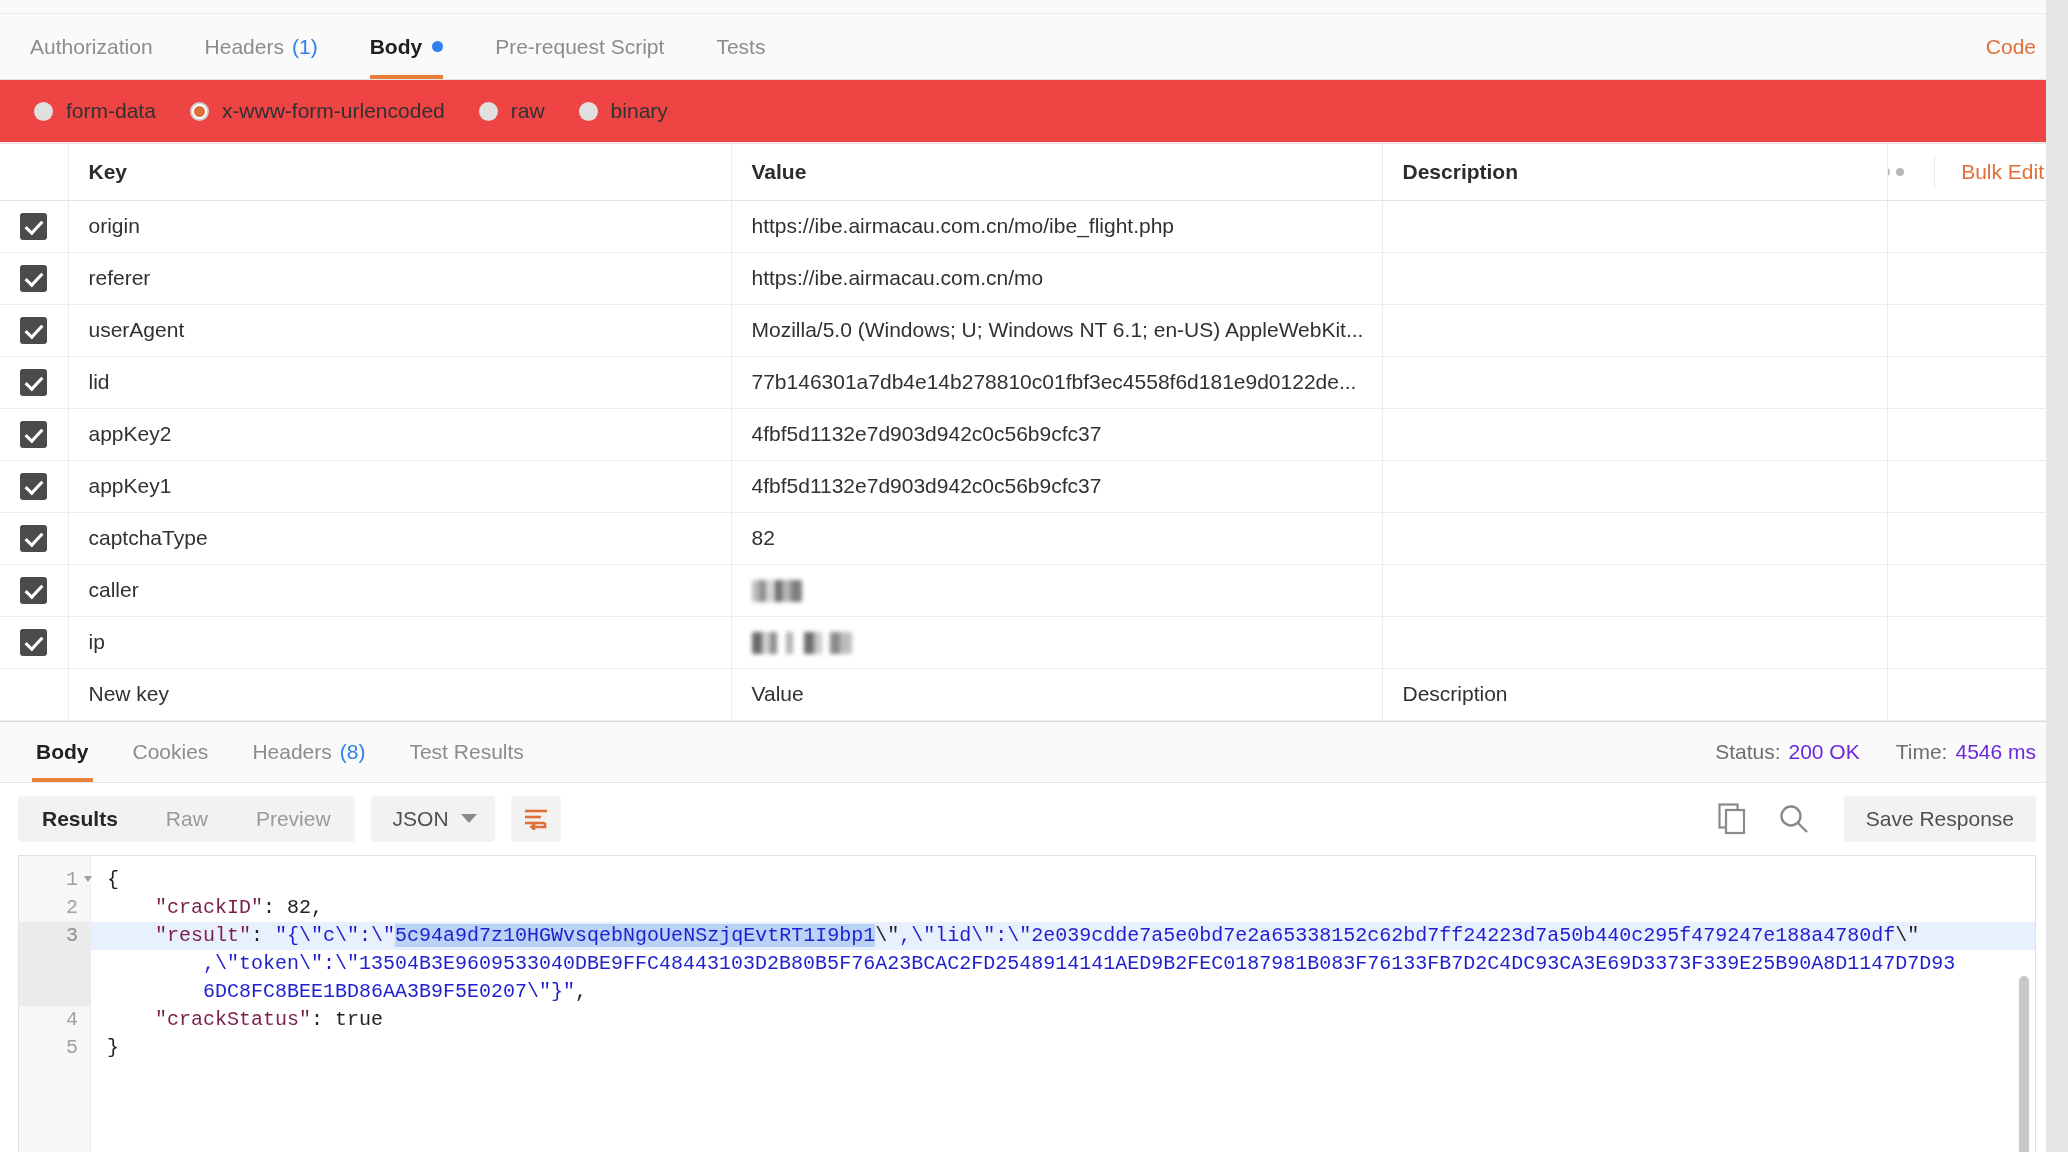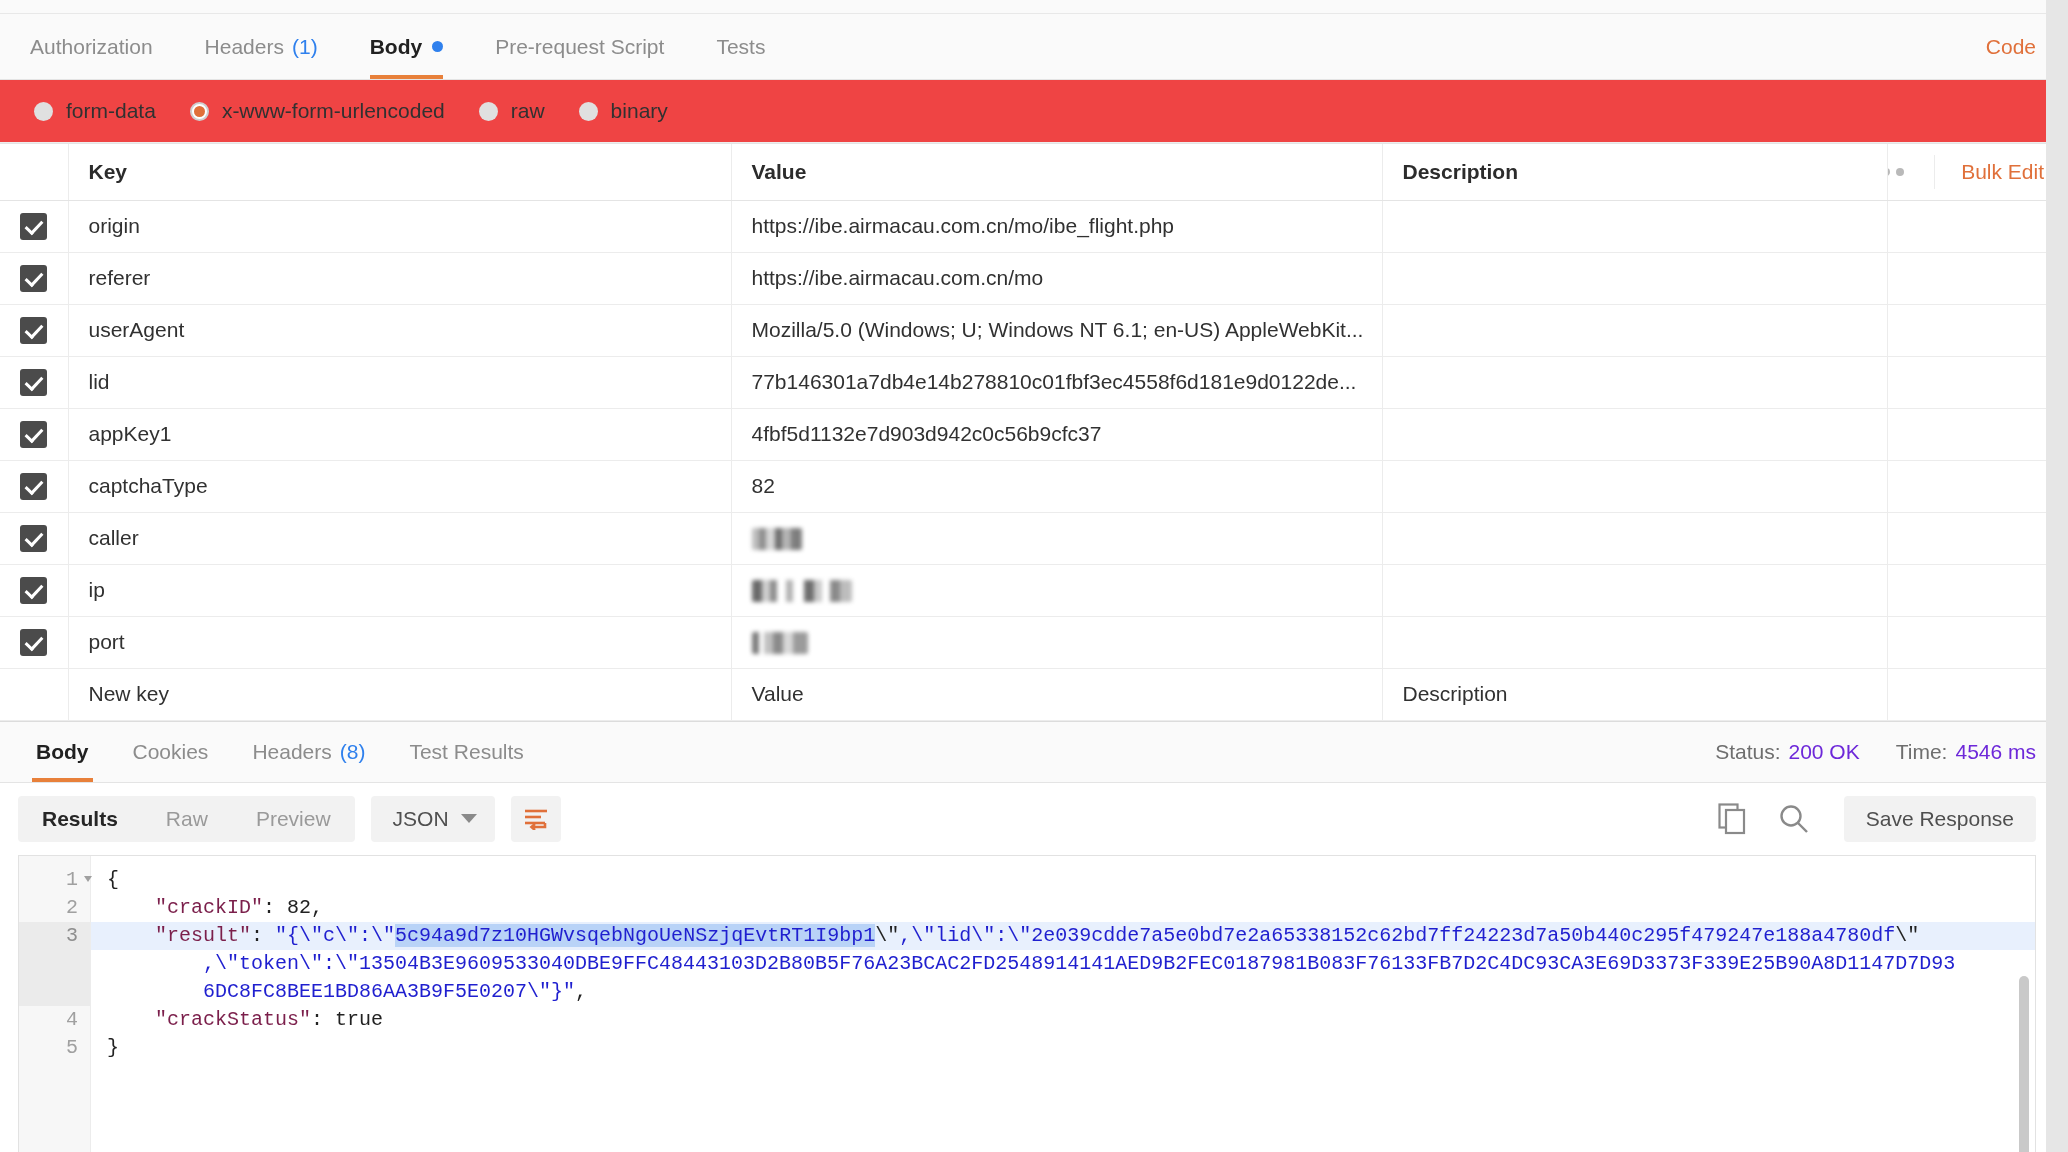--- a/index.html
+++ b/index.html
@@ -499,20 +499,27 @@
           </tr>
           <tr>
             <td class="cell-check no-bl"><span class="cbox"></span></td>
             <td>lid</td>
             <td>77b146301a7db4e14b278810c01fbf3ec4558f6d181e9d0122de...</td>
             <td></td>
             <td class="no-br"></td>
           </tr>
           <tr>
             <td class="cell-check no-bl"><span class="cbox"></span></td>
+            <td>appKey2</td>
+            <td>4fbf5d1132e7d903d942c0c56b9cfc37</td>
+            <td></td>
+            <td class="no-br"></td>
+          </tr>
+          <tr>
+            <td class="cell-check no-bl"><span class="cbox"></span></td>
             <td>appKey1</td>
             <td>4fbf5d1132e7d903d942c0c56b9cfc37</td>
             <td></td>
             <td class="no-br"></td>
           </tr>
           <tr>
             <td class="cell-check no-bl"><span class="cbox"></span></td>
             <td>captchaType</td>
             <td>82</td>
             <td></td>
@@ -522,27 +529,20 @@
             <td class="cell-check no-bl"><span class="cbox"></span></td>
             <td>caller</td>
             <td><span class="blur-val blur-caller"></span></td>
             <td></td>
             <td class="no-br"></td>
           </tr>
           <tr>
             <td class="cell-check no-bl"><span class="cbox"></span></td>
             <td>ip</td>
             <td><span class="blur-val blur-ip"></span></td>
-            <td></td>
-            <td class="no-br"></td>
-          </tr>
-          <tr>
-            <td class="cell-check no-bl"><span class="cbox"></span></td>
-            <td>port</td>
-            <td><span class="blur-val blur-port"></span></td>
             <td></td>
             <td class="no-br"></td>
           </tr>
           <tr class="newrow">
             <td class="no-bl"></td>
             <td>New key</td>
             <td>Value</td>
             <td>Description</td>
             <td class="no-br"></td>
           </tr>

